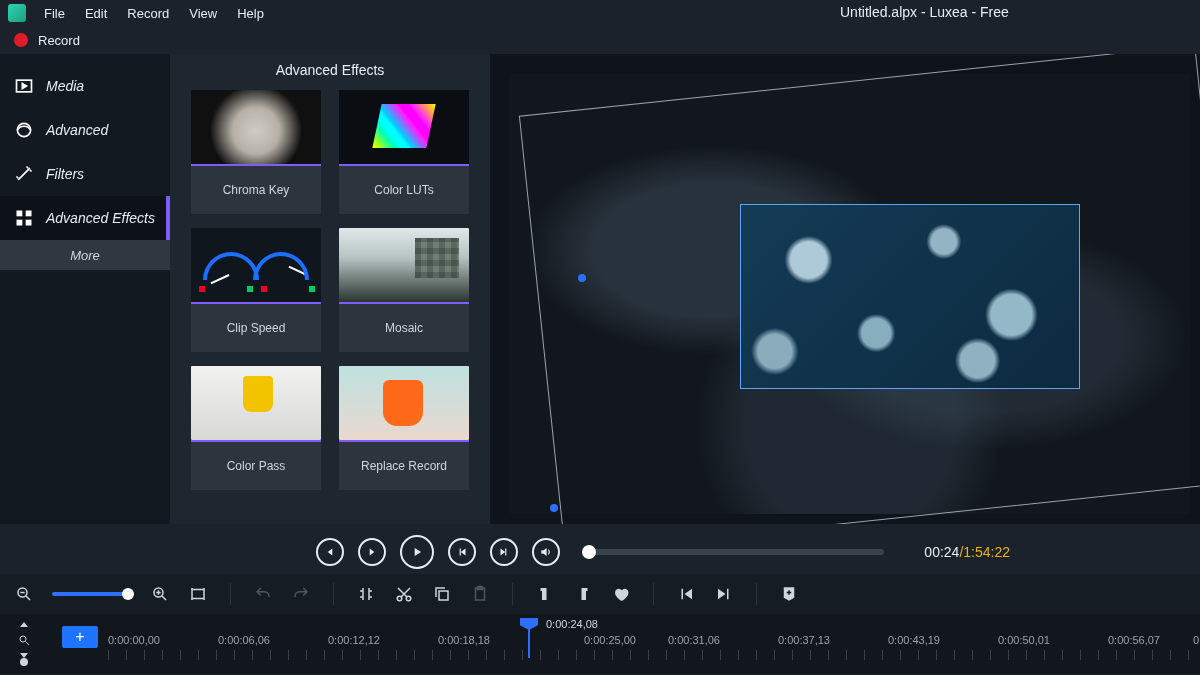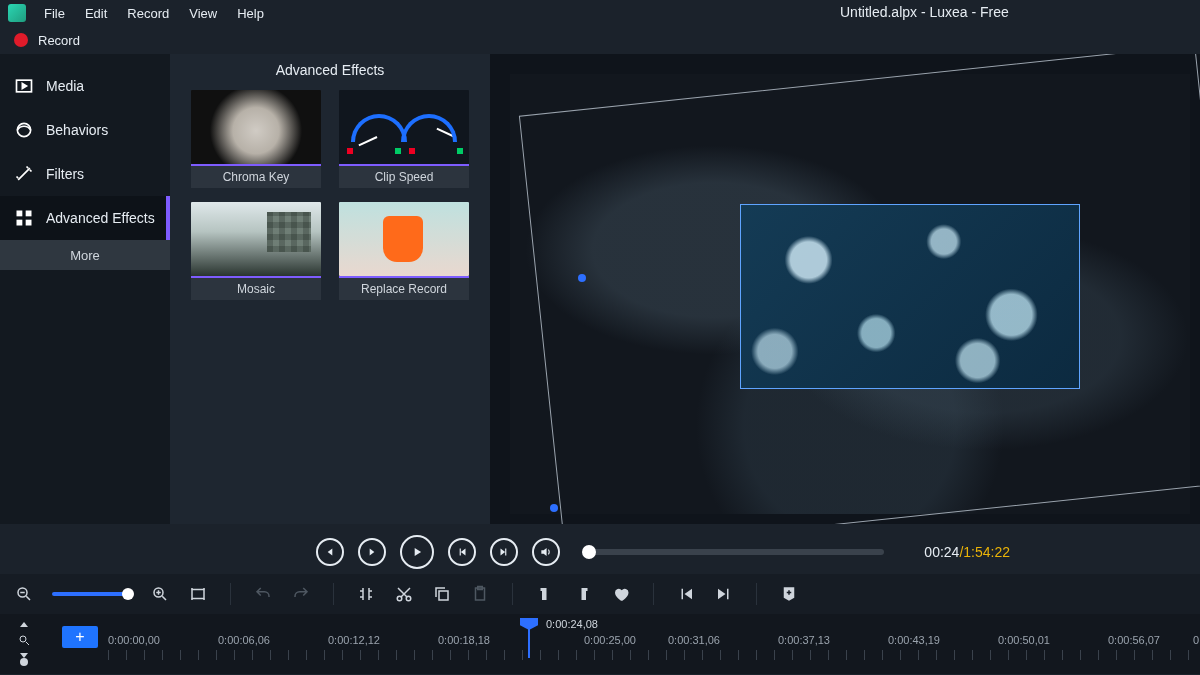--- a/index.html
+++ b/index.html
@@ -21,34 +21,34 @@
   .toolstrip .tool { width:22px; height:22px; display:flex; align-items:center; justify-content:center; color:#e6ecf2; }
   .toolstrip .tool.active { background:#2d6fff; border-radius:2px; }
   .zoomfield { display:flex; align-items:center; border:1px solid #4a535e; height:22px; }
   .zoomfield span { padding:0 8px; font-size:12px; }
   .zoomfield .chev { border-left:1px solid #4a535e; padding:0 6px; }
   .dimbox { position:absolute; right:20px; top:30px; display:flex; align-items:center; gap:6px; }
   .dimbox .ic { width:18px; height:18px; }
 
   
   .main { display:flex; height:470px; }
-  .sidebar { width:170px; background:#131920; padding-top:10px; }
+  .sidebar { width:170px; background:#131920; padding-top:10px;font-style:italic; }
   .sideitem { display:flex; align-items:center; height:44px; padding-left:14px; gap:12px; color:#e6ecf2; font-size:14px; position:relative; }
   .sideitem.active { background:#0d1218; }
   .sideitem.active::after { content:""; position:absolute; right:0; top:0; bottom:0; width:4px; background:#7e5cff; }
   .sideicon { width:20px; height:20px; display:flex; align-items:center; justify-content:center; color:#fff; }
   .sideicon svg { width:20px; height:20px; }
   .morebtn { background:#2f3740; height:30px; display:flex; align-items:center; justify-content:center; font-size:13px; cursor:default; }
 
   .effectspanel { width:320px; background:#1e2630; display:flex; flex-direction:column; align-items:center; padding-top:8px; }
   .effectspanel h3 { font-weight:normal; font-size:14px; color:#e6ecf2; margin-bottom:12px; }
   .effgrid { display:grid; grid-template-columns:repeat(2,130px); gap:14px 18px; }
   .effcard { width:130px; }
   .effcard .thumb { width:130px; height:74px; background:#0a0d11; border-radius:1px; overflow:hidden; position:relative; }
-  .effcard .lbl { background:#2c343e; text-align:center; font-size:12px; padding:4px 0; border-top:2px solid #7e5cff; margin-top:0; }
+  .effcard .lbl { background:#2c343e; text-align:center; font-size:12px; padding:17px 0; border-top:2px solid #7e5cff; margin-top:0; }
 
   
   .thumb.cat { background:radial-gradient(circle at 50% 55%, #d0cbc4 0%, #b7b1a8 30%, #101010 60%); }
   .thumb.luts::before { content:""; position:absolute; left:38px; top:14px; width:54px; height:44px; background:linear-gradient(45deg,#ff3,#0ff,#f0f,#ff3); transform:skewX(-12deg); filter:saturate(1.6); }
   .thumb.speed { background:#10161e; }
   .thumb.speed::before, .thumb.speed::after { content:""; position:absolute; width:48px; height:24px; border:4px solid #1d6fff; border-bottom:none; border-radius:48px 48px 0 0; top:24px; }
   .thumb.speed::before { left:12px; } .thumb.speed::after { right:12px; }
   .thumb.speed .needle1, .thumb.speed .needle2 { position:absolute; width:20px; height:2px; background:#fff; top:46px; transform-origin:right center; }
   .thumb.speed .needle1 { left:18px; transform:rotate(-25deg);} .thumb.speed .needle2 { right:14px; transform:rotate(25deg);}
   .thumb.speed .r1 { position:absolute; width:6px; height:6px; background:#e02; left:8px; top:58px;} 
@@ -182,21 +182,21 @@
         </span>
       <span>Media</span>
     </div>
     <div class="sideitem">
       <span class="sideicon">
           <svg viewBox="0 0 24 24" fill="none" stroke="#fff" stroke-width="2">
             <circle cx="12" cy="12" r="8"></circle>
             <path d="M4 12c4-6 12-6 16 0"></path>
           </svg>
         </span>
-      <span>Behaviors</span>
+      <span>Advanced</span>
     </div>
     <div class="sideitem">
       <span class="sideicon">
           <svg viewBox="0 0 24 24" fill="none" stroke="#fff" stroke-width="2">
             <path d="M5 19L19 5M15 3l2 2M19 7l2 2M3 15l2 2"></path>
           </svg>
         </span>
       <span>Filters</span>
     </div>
     <div class="sideitem active">
@@ -214,33 +214,41 @@
   </div>
 
   <div class="effectspanel">
     <h3>Advanced Effects</h3>
     <div class="effgrid">
       <div class="effcard">
         <div class="thumb cat"></div>
         <div class="lbl">Chroma Key</div>
       </div>
       <div class="effcard">
+        <div class="thumb luts"></div>
+        <div class="lbl">Color LUTs</div>
+      </div>
+      <div class="effcard">
         <div class="thumb speed">
             <span class="needle1"></span>
             <span class="needle2"></span>
             <span class="r1"></span>
             <span class="g1"></span>
             <span class="r2"></span>
             <span class="g2"></span>
           </div>
         <div class="lbl">Clip Speed</div>
       </div>
       <div class="effcard">
         <div class="thumb mosaic"></div>
         <div class="lbl">Mosaic</div>
+      </div>
+      <div class="effcard">
+        <div class="thumb pass"></div>
+        <div class="lbl">Color Pass</div>
       </div>
       <div class="effcard">
         <div class="thumb replace"></div>
         <div class="lbl">Replace Record</div>
       </div>
     </div>
   </div>
 
   <div class="preview">
     <div class="stage">

